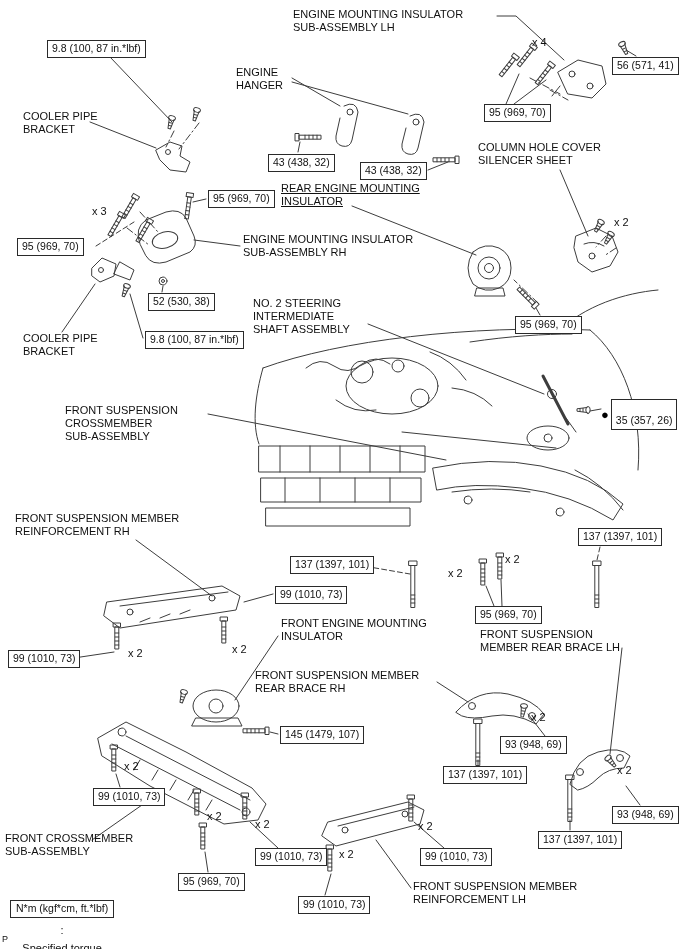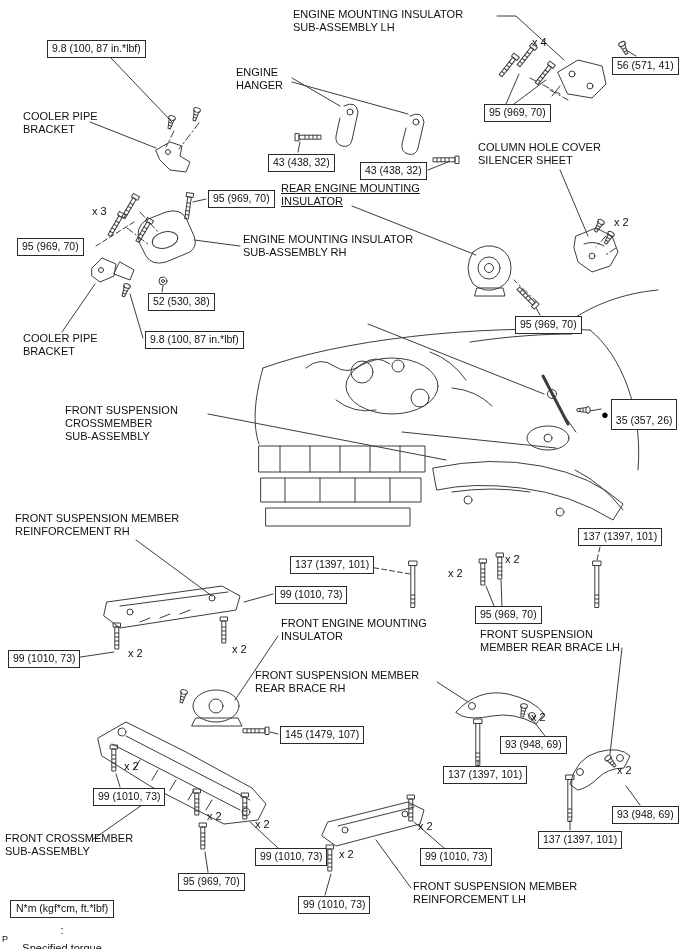--- a/index.html
+++ b/index.html
@@ -301,20 +301,23 @@
   <div class="lbl" style="left:236px; top:66px;">ENGINE
 HANGER</div>
   <div class="lbl" style="left:23px;  top:110px;">COOLER PIPE
 BRACKET</div>
   <div class="lbl" style="left:281px; top:182px;text-decoration:underline;">REAR ENGINE MOUNTING
 INSULATOR</div>
   <div class="lbl" style="left:478px; top:141px;">COLUMN HOLE COVER
 SILENCER SHEET</div>
   <div class="lbl" style="left:243px; top:233px;">ENGINE MOUNTING INSULATOR
 SUB-ASSEMBLY RH</div>
+  <div class="lbl" style="left:253px; top:297px;">NO. 2 STEERING
+INTERMEDIATE
+SHAFT ASSEMBLY</div>
   <div class="lbl" style="left:23px;  top:332px;">COOLER PIPE
 BRACKET</div>
   <div class="lbl" style="left:65px;  top:404px;">FRONT SUSPENSION
 CROSSMEMBER
 SUB-ASSEMBLY</div>
   <div class="lbl" style="left:15px;  top:512px;">FRONT SUSPENSION MEMBER
 REINFORCEMENT RH</div>
   <div class="lbl" style="left:281px; top:617px;">FRONT ENGINE MOUNTING
 INSULATOR</div>
   <div class="lbl" style="left:480px; top:628px;">FRONT SUSPENSION

